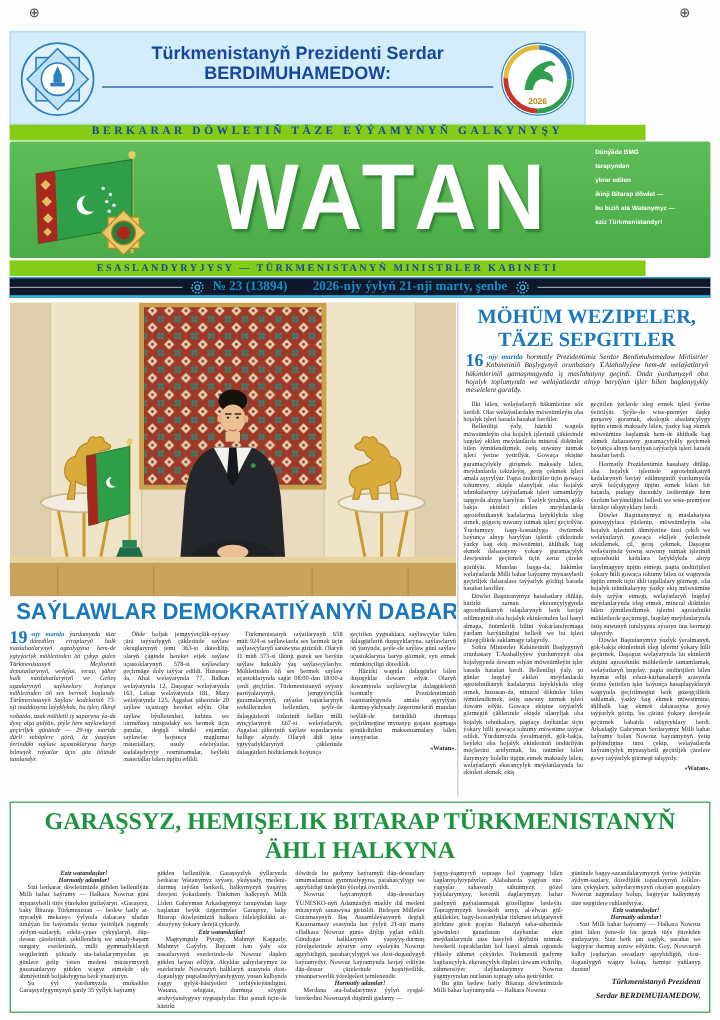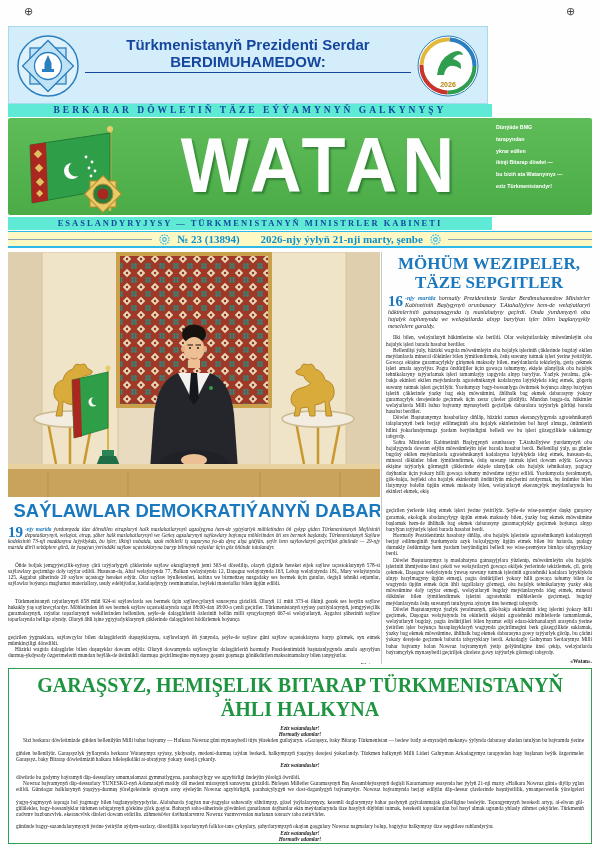--- a/index.html
+++ b/index.html
@@ -11,54 +11,54 @@
           border:1px solid #a9d9ee;box-sizing:border-box;}
   .logo{position:absolute;top:8px;width:62px;height:62px;}
   .logo.left{left:8px;} .logo.right{right:8px;}
   .banner-text{position:absolute;left:76px;right:76px;top:9px;text-align:center;}
   .banner-l1{font-family:"Liberation Sans",sans-serif;font-weight:bold;font-size:15px;
              color:#16479e;display:inline-block;border-bottom:1.5px solid #16479e;padding-bottom:2px;}
   .banner-l2{margin-top:7px;font-family:"Liberation Sans",sans-serif;font-weight:bold;font-size:16px;
              letter-spacing:.5px;color:#3fc4ee;
              text-shadow:1px 1px 0 #ffffff,-1px -1px 0 #ffffff,1px -1px 0 #fff,-1px 1px 0 #fff,2px 2px 1px #9adcf2;}
   
-  .strip{position:absolute;left:8px;width:484px;height:13px;background:#5eead4;
+  .strip{position:absolute;left:8px;width:530px;height:13px;background:#84cc16;
          color:#16479e;font-weight:bold;text-align:center;}
   .strip1{top:104px;font-size:9.5px;letter-spacing:3px;line-height:13px;}
   .strip2{top:217px;font-size:8.5px;letter-spacing:2px;line-height:13px;}
   
   .masthead{position:absolute;left:8px;top:118px;width:584px;height:97px;
             background:linear-gradient(#5fbd59,#4aab47);border-radius:2px;}
   .flag-art{position:absolute;left:2px;top:1px;}
   .watan{position:absolute;left:140px;right:100px;top:0;height:97px;line-height:94px;text-align:center;
          font-family:"Liberation Sans",sans-serif;font-weight:bold;font-size:72px;color:#ffffff;
          letter-spacing:5px;transform:scaleY(1.08);transform-origin:center;
          text-shadow:2px 2px 2px rgba(10,70,20,.45);}
   .mast-slogan{position:absolute;right:6px;top:7px;width:90px;color:#fff;
                font-family:"Liberation Sans",sans-serif;font-weight:bold;font-size:6.5px;}
   .mast-slogan .par{margin:0 0 6px;line-height:1.1;text-indent:0;}
   
   .issueline{position:absolute;left:8px;top:231px;width:584px;height:17px;box-sizing:border-box;
              border-top:1.5px solid #2db9e7;border-bottom:2.5px solid #2db9e7;
-             display:flex;align-items:center;gap:7px;background:#fef9c3;}
+             display:flex;align-items:center;gap:7px;background:#0f172a;}
   .issueline .rule{flex:1;height:0;border-top:1px solid #8fa4ad;}
   .issue-num,.issue-date{font-weight:bold;font-size:11px;color:#1090c8;white-space:nowrap;}
   .issue-date{margin-left:14px;}
   .orn{width:11px;height:11px;flex:0 0 auto;}
   
   .photo{position:absolute;left:8px;top:252px;width:372px;height:245px;overflow:hidden;}
   .vdiv{position:absolute;left:381px;top:252px;width:1px;height:412px;background:#c8c8c8;}
   
   .art-main{position:absolute;left:386px;top:252px;width:206px;height:412px;overflow:hidden;}
   .art-main h1{margin:2px 0 3px;text-align:center;font-size:17px;line-height:1.12;color:#1a78be;
                font-family:"Liberation Serif",serif;font-weight:bold;}
   .lead{font-size:6px;line-height:1.18;font-style:italic;text-align:justify;margin:1px 2px 4px;color:#222;}
   .drop{float:left;font-weight:bold;font-style:normal;font-size:15px;line-height:12px;color:#1a78be;margin:0 2px 0 0;}
   .lead .emph{color:#1a78be;font-weight:bold;}
-  .cols{display:flex;gap:6px;overflow:hidden;flex-direction:column;}
+  .cols{display:flex;gap:6px;overflow:hidden;}
   .col{flex:1;overflow:hidden;}
   .par{margin:0;text-indent:7px;text-align:justify;font-size:5.3px;line-height:1.16;}
   .k-cont{text-indent:0;}
   .k-emph{text-indent:0;text-align:center;font-weight:bold;font-style:italic;}
   .k-byline{text-indent:0;text-align:right;font-weight:bold;margin-top:3px;}
   .k-sig{text-indent:0;text-align:right;font-weight:bold;font-style:italic;font-size:6.6px;line-height:1.25;margin-top:4px;}
   
   .art-elections{position:absolute;left:8px;top:500px;width:372px;height:164px;overflow:hidden;}
   .art-elections h2{margin:0 0 4px;text-align:center;font-family:"Liberation Sans",sans-serif;
                     font-weight:bold;font-size:19px;color:#1a78be;white-space:nowrap;

